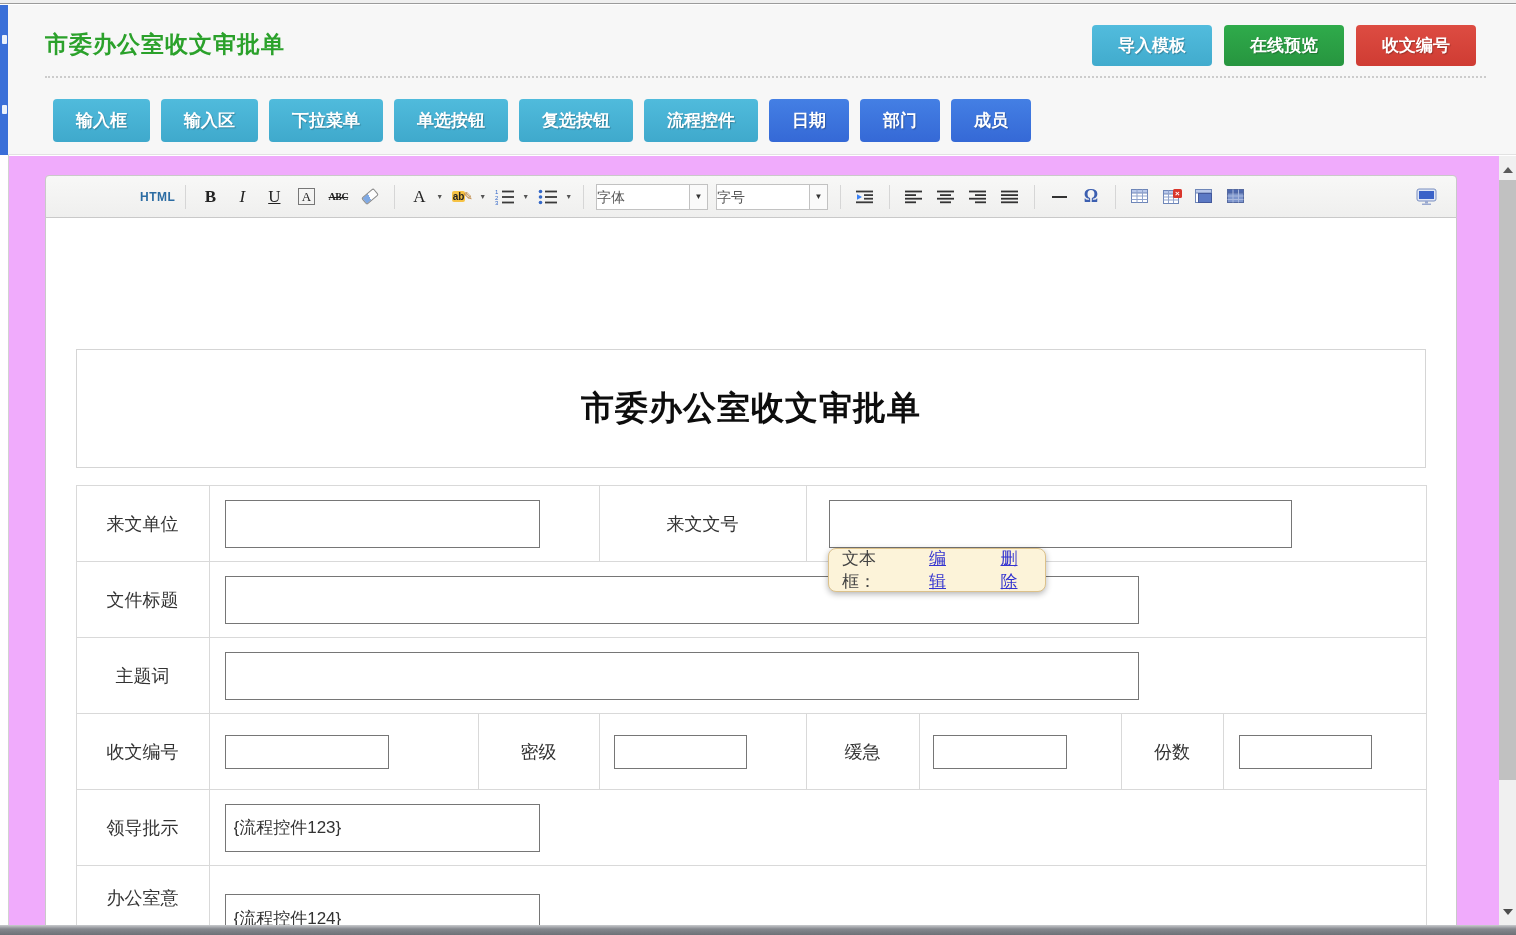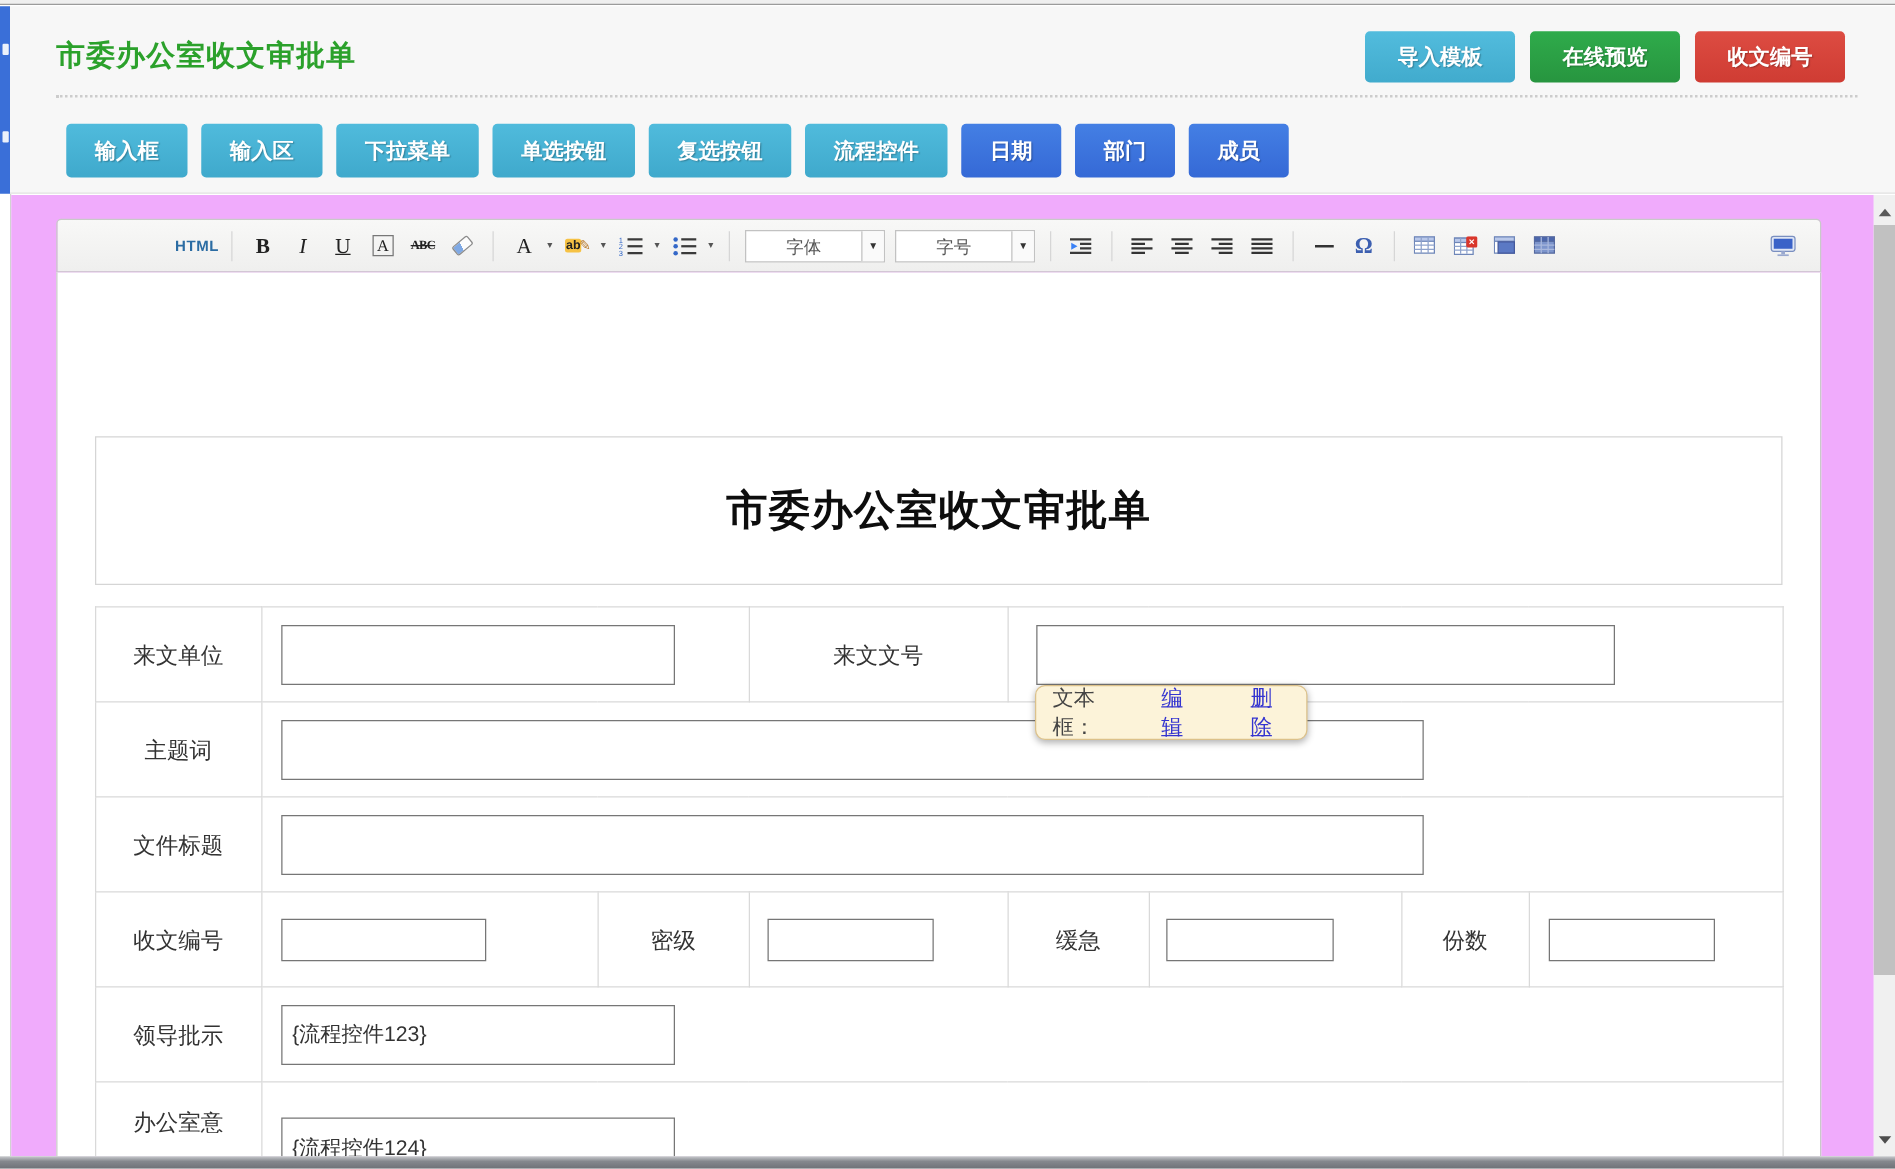--- a/index.html
+++ b/index.html
@@ -64,21 +64,21 @@
   .tb-eraser { width:16px; height:9px; border:1px solid #8a8a8a; border-radius:2px;
     transform:rotate(-40deg); background:linear-gradient(105deg,#7fa9e4 45%,#fdfdfd 45%); }
   .tb-hilite { background:#f6c244; border-radius:2px; font-size:10px; font-weight:bold;
     padding:0 1px; color:#222; }
   .tb-pencil { font-size:11px; color:#b7792a; margin-left:-2px; }
   .tb-omega { font-size:18px; font-weight:bold; color:#3c5fb0;
     font-family:"Liberation Serif",serif; }
   .tb-hr { width:15px; border-top:2px solid #333; display:inline-block; }
   .tb-select { width:112px; height:26px; background:#fff; border:1px solid #c2c2c2;
     display:flex; margin:0 4px; cursor:pointer; flex:0 0 auto; }
-  .tb-select .lab { flex:1; text-align:center; font-size:14px; color:#555; line-height:24px; }
+  .tb-select .lab { flex:1; font-size:14px; color:#555; line-height:24px; }
   .tb-select .dd { width:18px; border-left:1px solid #c2c2c2; display:flex;
     align-items:center; justify-content:center; font-size:8px; color:#333; background:#fafafa; }
   .tb-right { margin-left:auto; }
 
   
   .doc-title-box { width:1350px; margin:131px auto 17px; height:119px;
     border:1px solid #d5d5d5; display:flex; align-items:center; justify-content:center; }
   .doc-title { font-size:33px; font-weight:bold; color:#0d0d0d; letter-spacing:1px; }
   table.form { width:1350px; margin:0 auto; border-collapse:collapse; table-layout:fixed; }
   table.form td { border:1px solid #d9d9d9; vertical-align:middle; }
@@ -320,25 +320,25 @@
             <col style="width:203px">
         </colgroup>
         <tbody>
             <tr class="r">
           <td class="lbl">来文单位</td>
           <td colspan="2"><input class="inp" style="margin-left: 15px; width: 315px;" value=""></td>
           <td class="lbl">来文文号</td>
           <td colspan="4"><input class="inp" style="margin-left: 22px; width: 463px;" value=""></td>
         </tr>
         <tr class="r">
+          <td class="lbl">文件标题</td>
+          <td colspan="7"><input class="inp" style="margin-left: 15px; width: 914px;" value=""></td>
+        </tr>
+        <tr class="r">
           <td class="lbl">主题词</td>
-          <td colspan="7"><input class="inp" style="margin-left: 15px; width: 914px;" value=""></td>
-        </tr>
-        <tr class="r">
-          <td class="lbl">文件标题</td>
           <td colspan="7"><input class="inp" style="margin-left: 15px; width: 914px;" value=""></td>
         </tr>
         <tr class="r">
           <td class="lbl">收文编号</td>
           <td><input class="inp small" style="margin-left: 15px; width: 164px;" value=""></td>
           <td class="lbl">密级</td>
           <td><input class="inp small" style="margin-left: 14px; width: 133px;" value=""></td>
           <td class="lbl">缓急</td>
           <td><input class="inp small" style="margin-left: 13px; width: 134px;" value=""></td>
           <td class="lbl">份数</td>

